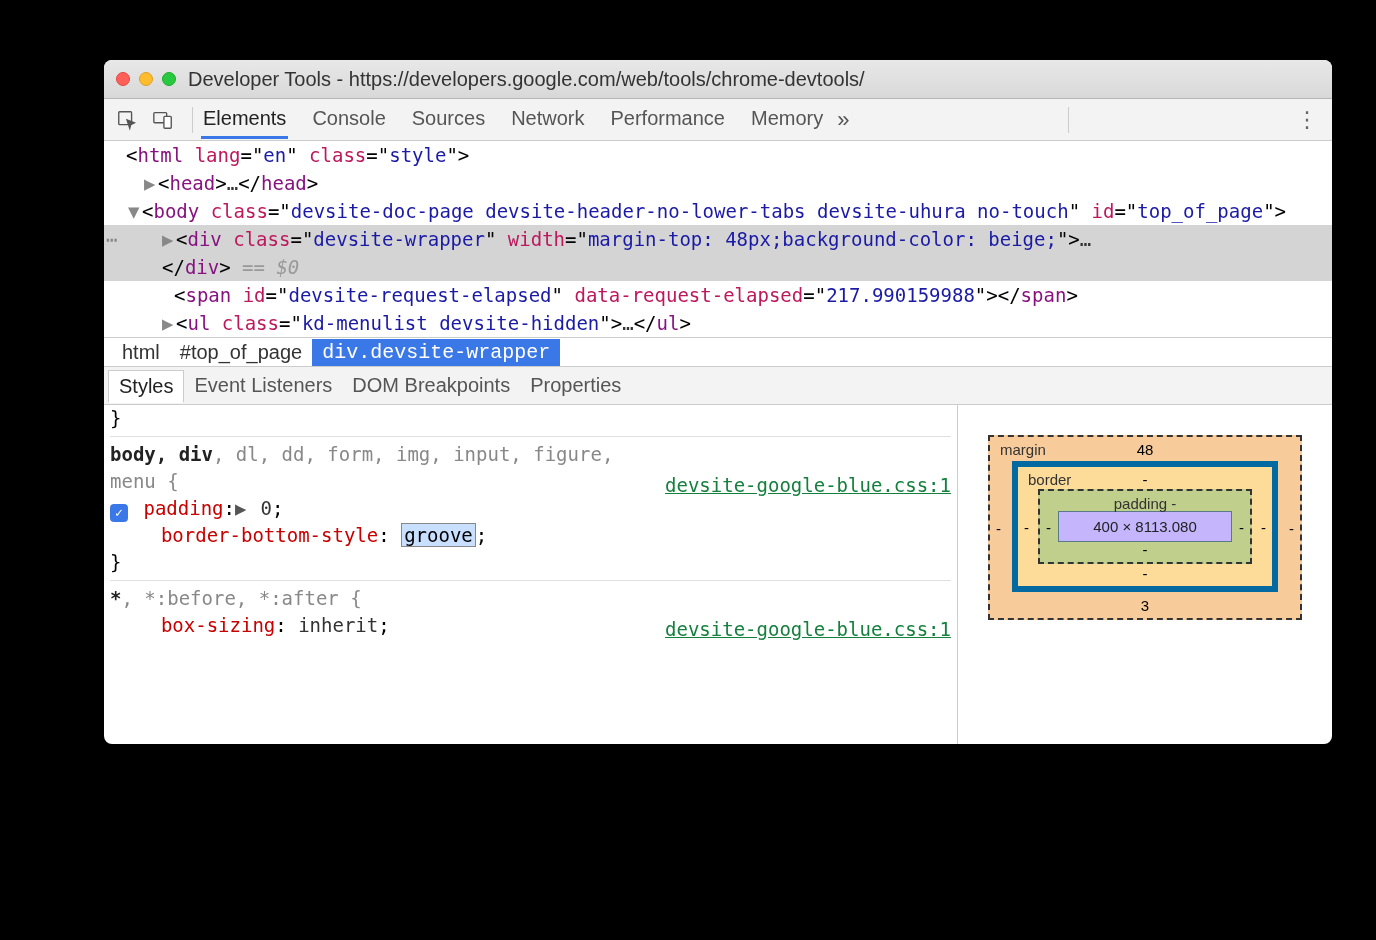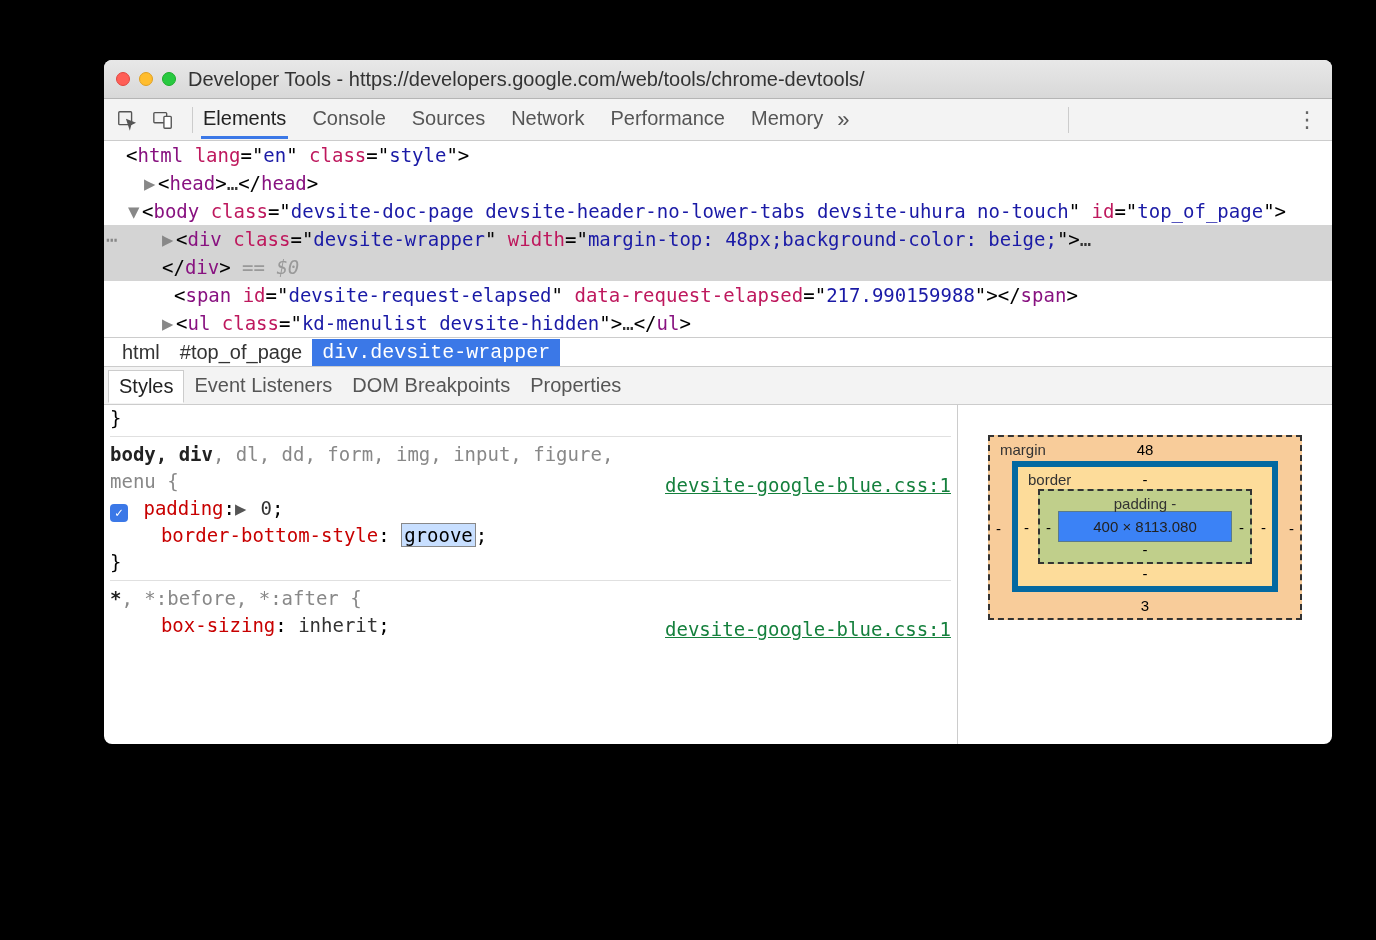--- a/index.html
+++ b/index.html
@@ -46,21 +46,21 @@
 .sel { color: #888; }
 .selb { color: #222; font-weight: 600; }
 .src { color: #15803d; text-decoration: underline; float: right; margin-top: 31px; }
 .cb { display: inline-flex; width: 18px; height: 18px; background: #3b78e7; border-radius: 4px; align-items: center; justify-content: center; color: #fff; font-size: 13px; margin-right: 4px; vertical-align: -2px; }
 .editval { background: #c8dfff; border: 1px solid #888; padding: 0 2px; }
 .rule-block { border-bottom: 1px solid #e0e0e0; padding-bottom: 4px; margin-bottom: 4px; }
 .bm-pane { width: 374px; padding: 30px 30px 0 30px; font-family: sans-serif; font-size: 15px; }
 .bm-margin { border: 2px dashed #333; background: #f8cc9a; padding: 24px 22px 26px 22px; position: relative; text-align: center; }
 .bm-border { border: 6px solid #0369a1; background: #fddc9a; padding: 22px 20px; position: relative; text-align: center; }
 .bm-padding { border: 2px dashed #333; background: #c0cf8b; padding: 20px 18px; position: relative; text-align: center; }
-.bm-content { border: 1px solid #5a7a8a; background: #3b82f6; padding: 6px 10px; color: #222; }
+.bm-content { border: 1px solid #5a7a8a; background: #c4b5fd; padding: 6px 10px; color: #222; }
 .bm-lbl { position: absolute; top: 4px; left: 10px; color: #333; }
 .bm-top { position: absolute; top: 4px; left: 50%; transform: translateX(-50%); }
 .bm-bot { position: absolute; bottom: 4px; left: 50%; transform: translateX(-50%); }
 .bm-lft { position: absolute; left: 6px; top: 50%; transform: translateY(-50%); }
 .bm-rgt { position: absolute; right: 6px; top: 50%; transform: translateY(-50%); }
 svg.ico { stroke: #555; fill: none; stroke-width: 1.5; }
 </style>
 </head>
 <body>
 

